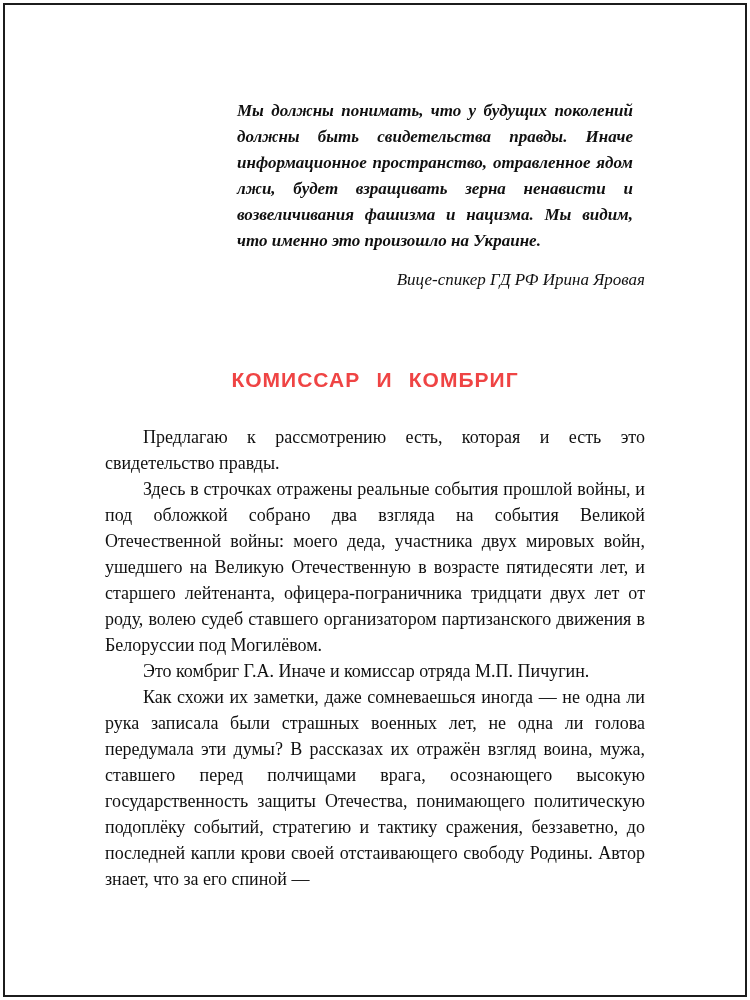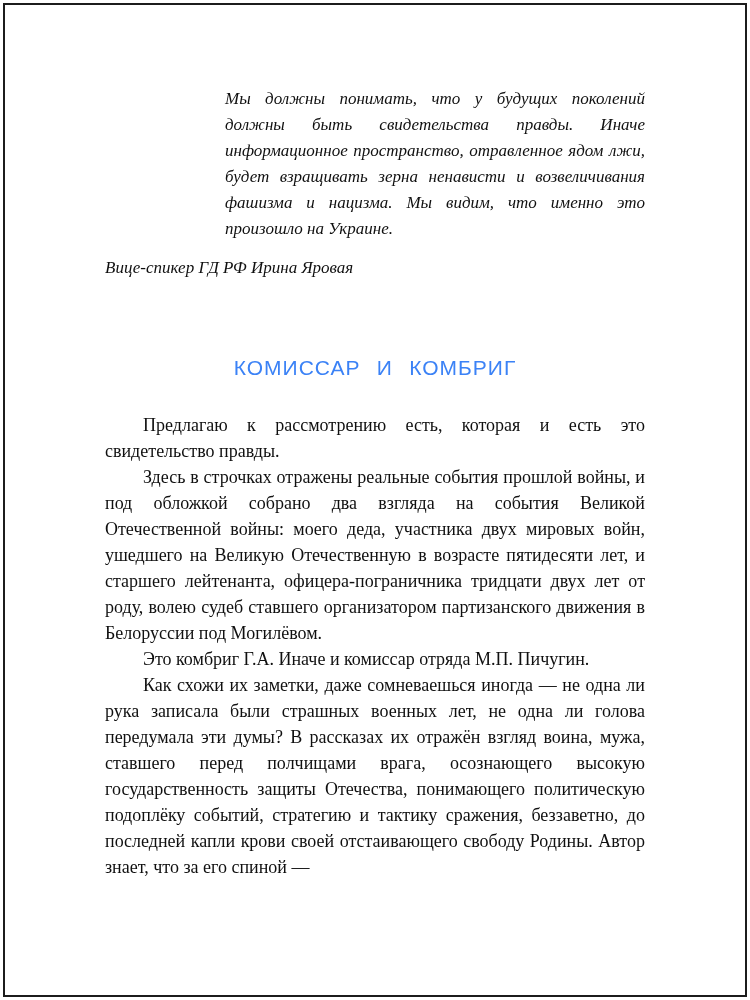--- a/index.html
+++ b/index.html
@@ -28,38 +28,40 @@
     right: 105px;
   }
   .epigraph {
     margin-left: 120px;
     font-style: italic;
     font-size: 17px;
     line-height: 26px;
     text-align: justify;
   }
   .epigraph p {
-    margin: 0;
+    margin: 12px;
+    font-weight: bold;
   }
   .attribution {
     margin-top: 13px;
+    text-align: right;
     font-style: italic;
     font-size: 17px;
     line-height: 26px;
   }
   .chapter-title {
     margin: 74px 0 0 0;
     text-align: center;
     font-family: "Liberation Sans", sans-serif;
-    font-weight: normal;
+    font-weight: bold;
     font-size: 21px;
     line-height: 26px;
     letter-spacing: 1px;
     word-spacing: 0.45em;
-    color: #3b82f6;
+    color: #ef4444;
   }
   .body-text {
     margin-top: 31px;
     font-size: 18px;
     line-height: 26px;
     text-align: justify;
   }
   .body-text p {
     margin: 0;
     text-indent: 38px;

